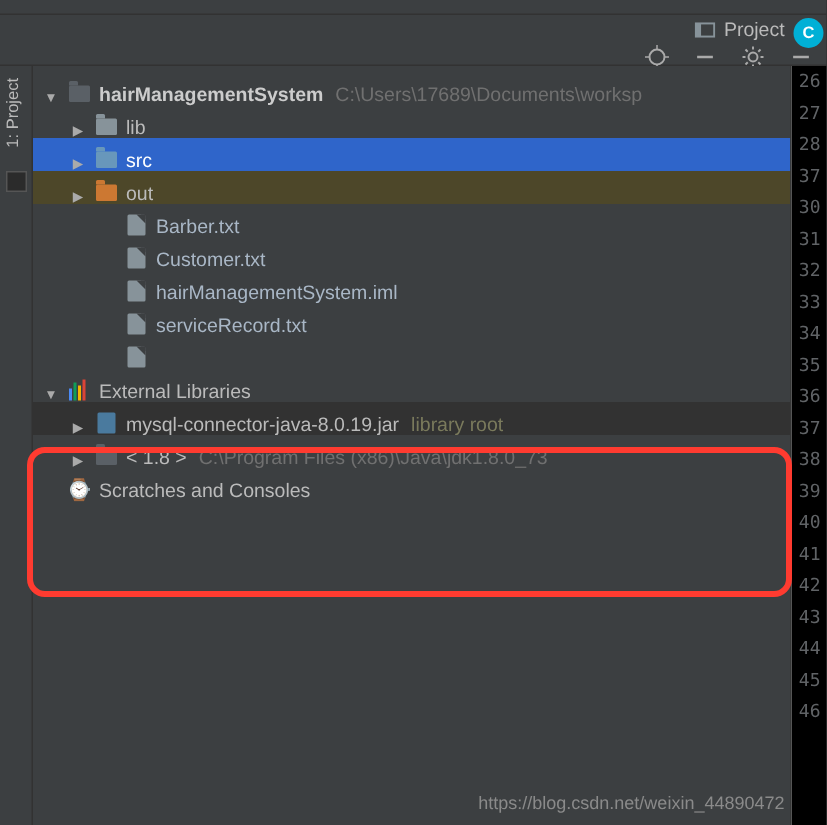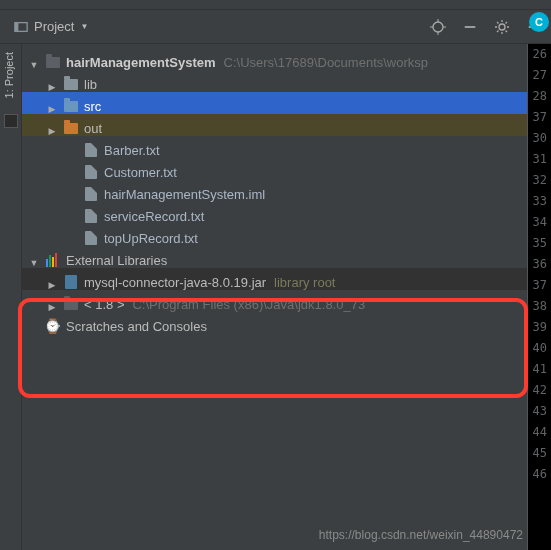--- a/index.html
+++ b/index.html
@@ -1,20 +1,20 @@
 <!DOCTYPE html>
 <html><head>
 <meta charset="utf-8">
 <style>
 * { margin: 0; padding: 0; box-sizing: border-box; font-family: "Segoe UI", Arial, sans-serif; }
 body { background: #2b2b2b; color: #bbbbbb; font-size: 13px; width: 551px; height: 550px; overflow: hidden; position: relative; }
 
 .top-breadcrumb { background: #3c3f41; height: 10px; padding: 0 8px; color: #888; overflow: hidden; border-bottom: 1px solid #323232; }
 
-.toolbar { background: #3c3f41; height: 34px; display: flex; align-items: center; padding: 0 8px; border-bottom: 1px solid #323232; }
+.toolbar { background: #3c3f41; height: 34px; display: flex; align-items: flex-end; padding: 0 8px; border-bottom: 1px solid #323232; flex-direction: column; }
 .toolbar-dropdown { display: flex; align-items: center; gap: 6px; color: #bbb; cursor: pointer; padding: 2px 6px; }
 .toolbar-dropdown .tri { font-size: 8px; }
 .toolbar-icons { margin-left: auto; display: flex; gap: 14px; align-items: center; }
 .tool-icon { width: 18px; height: 18px; display: flex; align-items: center; justify-content: center; color: #aaa; cursor: pointer; }
 
 .side-tab { position: absolute; left: 0; top: 44px; width: 22px; height: 100%; background: #3c3f41; border-right: 1px solid #323232; }
 .side-tab-label { writing-mode: vertical-rl; transform: rotate(180deg); font-size: 11px; color: #bbb; padding: 8px 3px; cursor: pointer; display: flex; align-items: center; gap: 4px; }
 .side-icon { width: 14px; height: 14px; background: #2b2b2b; border: 1px solid #555; margin: 8px auto 0; }
 
 .content { position: absolute; left: 22px; top: 44px; right: 24px; bottom: 0; background: #3c3f41; overflow: hidden; }
@@ -196,21 +196,20 @@
       <span class="node-icon">
           <span class="ic-file"></span>
         </span>
       <span class="node-label file-txt">serviceRecord.txt</span>
     </div>
     <div class="tree-row indent-2">
       <span class="arrow none"></span>
       <span class="node-icon">
           <span class="ic-file"></span>
         </span>
-      <span class="node-label file-txt">topUpRecord.txt</span>
     </div>
 
     <div class="tree-row indent-0">
       <span class="arrow open"></span>
       <span class="node-icon">
           <span class="ic-lib">
             <span></span>
             <span></span>
             <span></span>
             <span></span>

